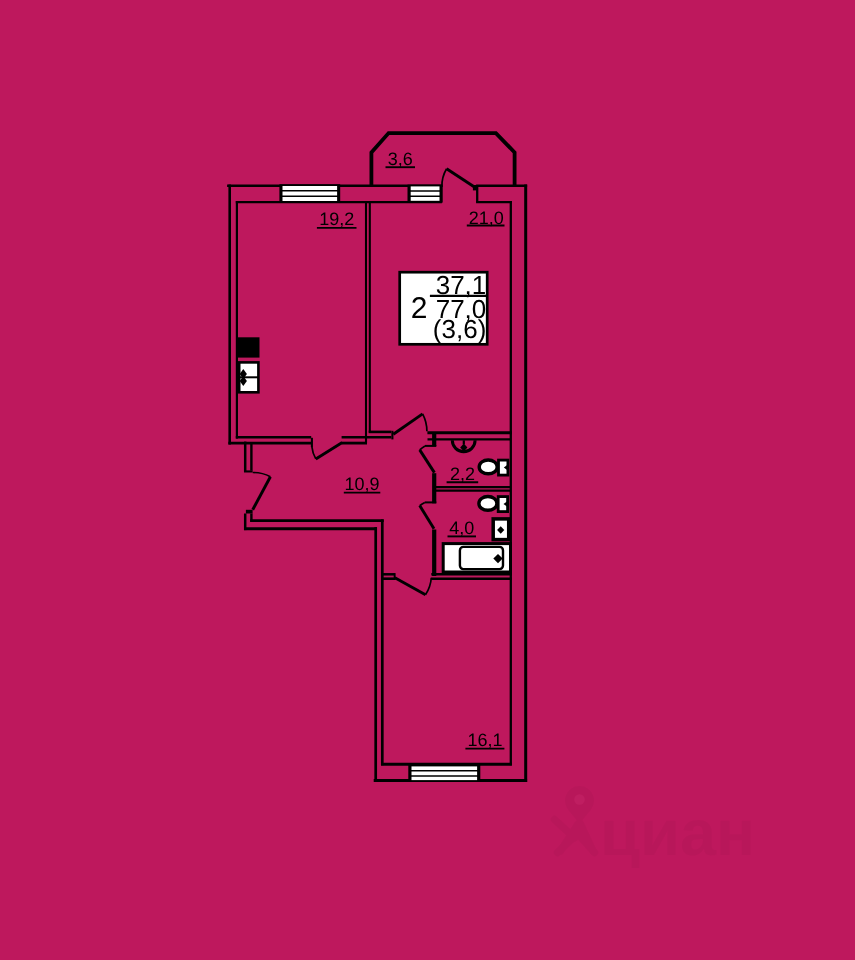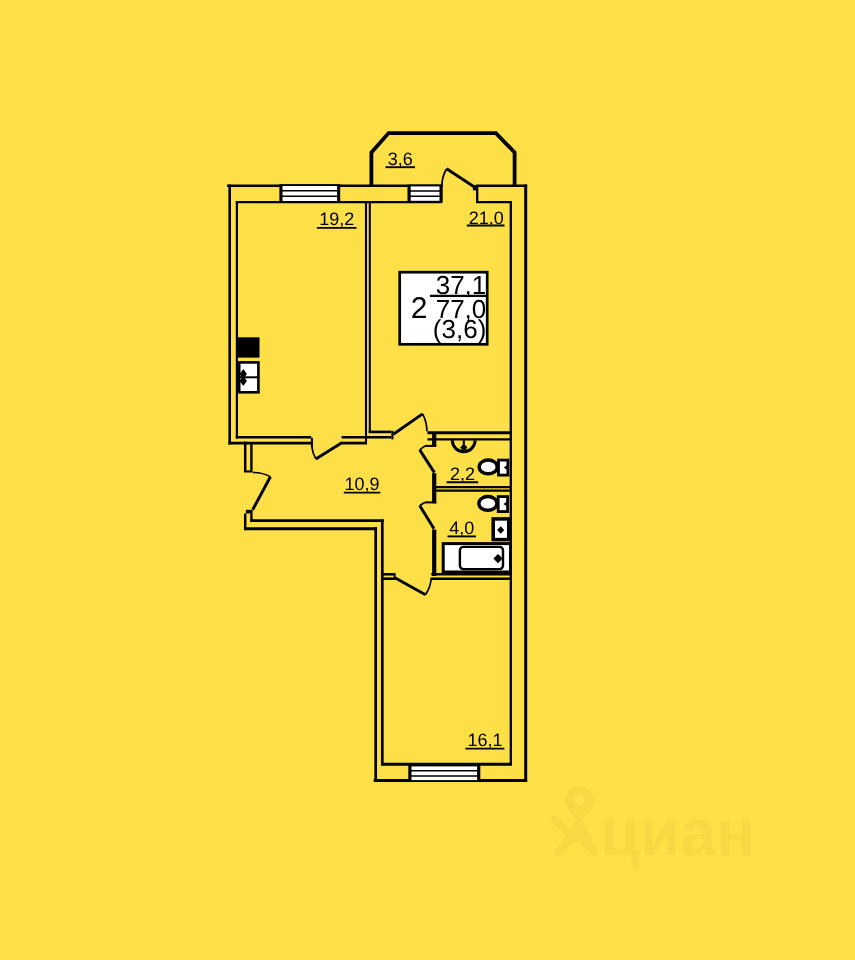--- a/index.html
+++ b/index.html
@@ -1,17 +1,17 @@
 <!DOCTYPE html>
 <html><head>
 <meta charset="utf-8">
 <style>
   html,body{margin:0;padding:0;background:#ffffff;}
   body{width:855px;height:960px;overflow:hidden;font-family:"Liberation Sans",sans-serif;}
-  #stage{position:relative;width:855px;height:960px;background:#fde047;}
+  #stage{position:relative;width:855px;height:960px;background:#be185d;}
   svg{display:block;}
   text{text-rendering:geometricPrecision;}
   .lbl{font-family:"Liberation Sans",sans-serif;font-size:18px;fill:#000;}
   .sum{font-family:"Liberation Sans",sans-serif;font-size:26px;fill:#000;}
   .sum2{font-family:"Liberation Sans",sans-serif;font-size:30px;fill:#000;}
   .wm-text{font-family:"Liberation Sans",sans-serif;font-size:65px;font-weight:bold;}
 </style>
 </head>
 <body>
 

